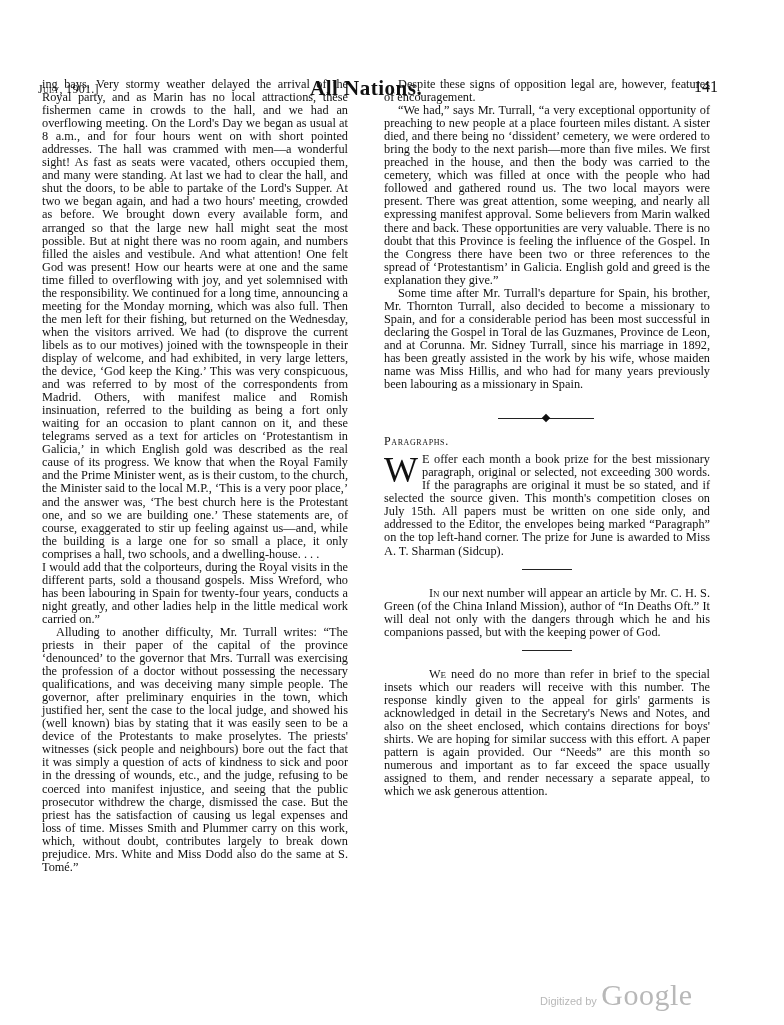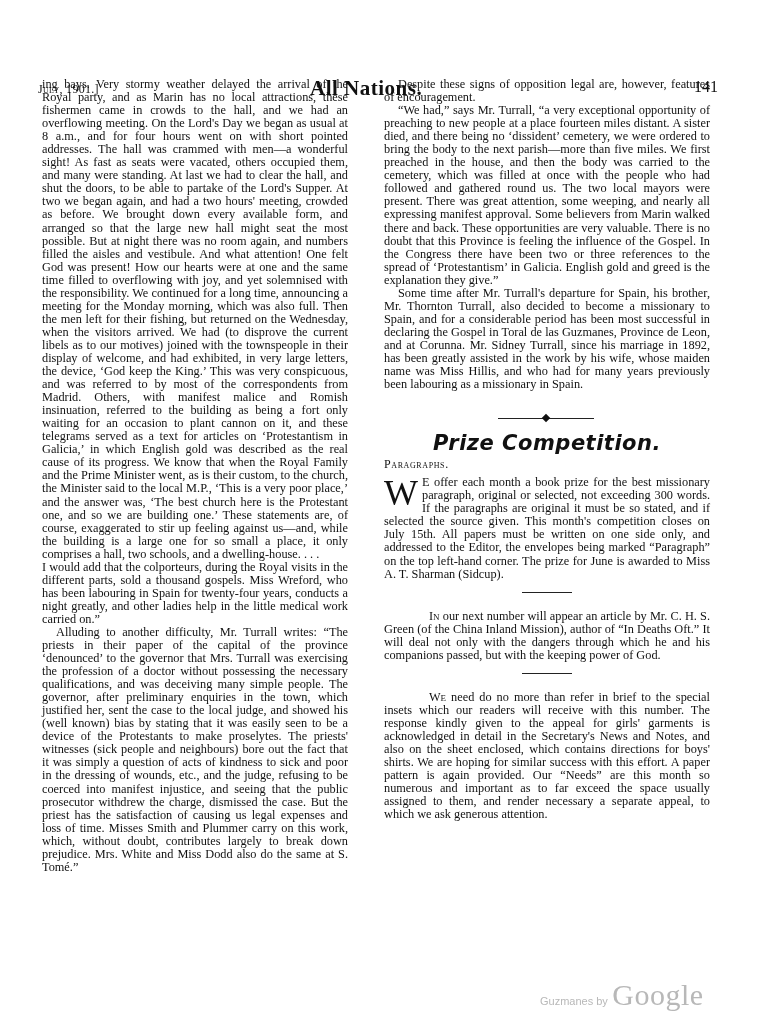--- a/index.html
+++ b/index.html
@@ -44,35 +44,34 @@
 <div class="col col-right">
   <p class="indent">Despite these signs of opposition legal are, however, features of encouragement.</p>
   <p class="indent">“We had,” says Mr. Turrall, “a very exceptional opportunity of preaching to new people at a place fourteen miles distant. A sister died, and there being no ‘dissident’ cemetery, we were ordered to bring the body to the next parish—more than five miles. We first preached in the house, and then the body was carried to the cemetery, which was filled at once with the people who had followed and gathered round us. The two local mayors were present. There was great attention, some weeping, and nearly all expressing manifest approval. Some believers from Marin walked there and back. These opportunities are very valuable. There is no doubt that this Province is feeling the influence of the Gospel. In the Congress there have been two or three references to the spread of ‘Protestantism’ in Galicia. English gold and greed is the explanation they give.”</p>
   <p class="indent">Some time after Mr. Turrall's departure for Spain, his brother, Mr. Thornton Turrall, also decided to become a missionary to Spain, and for a considerable period has been most successful in declaring the Gospel in Toral de las Guzmanes, Province de Leon, and at Corunna. Mr. Sidney Turrall, since his marriage in 1892, has been greatly assisted in the work by his wife, whose maiden name was Miss Hillis, and who had for many years previously been labouring as a missionary in Spain.</p>
 
   <div class="ornament">
     <div class="line"></div>
     <div class="diamond"></div>
   </div>
 
-  <div class="prize-title">Prize Competition.</div>
   <div class="prize-sub">Paragraphs.</div>
   <p class="noindent">
     <span class="dropcap">W</span><span>E offer each month a book prize for the best missionary paragraph, original or selected, not exceeding 300 words. If the paragraphs are original it must be so stated, and if selected the source given. This month's competition closes on July 15th. All papers must be written on one side only, and addressed to the Editor, the envelopes being marked “Paragraph” on the top left-hand corner. The prize for June is awarded to Miss A. T. Sharman (Sidcup).</span>
   </p>
 
   <div class="rule"></div>
 
   <p class="noindent">
     <span class="sc">In</span><span> our next number will appear an article by Mr. C. H. S. Green (of the China Inland Mission), author of “In Deaths Oft.” It will deal not only with the dangers through which he and his companions passed, but with the keeping power of God.</span>
   </p>
 
   <div class="rule"></div>
 
   <p class="noindent">
     <span class="sc">We</span><span> need do no more than refer in brief to the special insets which our readers will receive with this number. The response kindly given to the appeal for girls' garments is acknowledged in detail in the Secretary's News and Notes, and also on the sheet enclosed, which contains directions for boys' shirts. We are hoping for similar success with this effort. A paper pattern is again provided. Our “Needs” are this month so numerous and important as to far exceed the space usually assigned to them, and render necessary a separate appeal, to which we ask generous attention.</span>
   </p>
 </div>
 
 <div class="google">
-  <span class="small">Guzmanes by</span>
+  <span class="small">Digitized by</span>
   <span class="big">Google</span>
 </div>
 
 </body></html>

